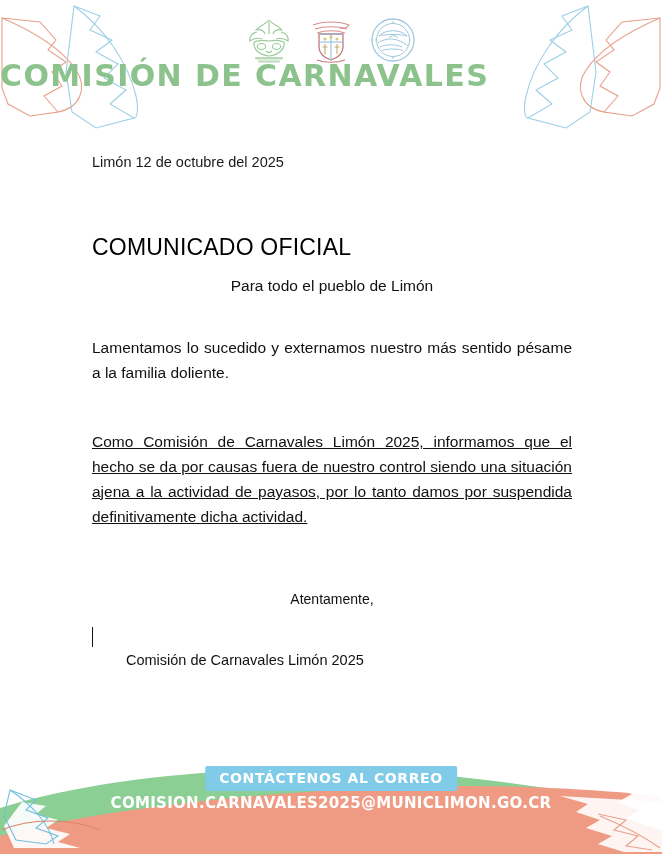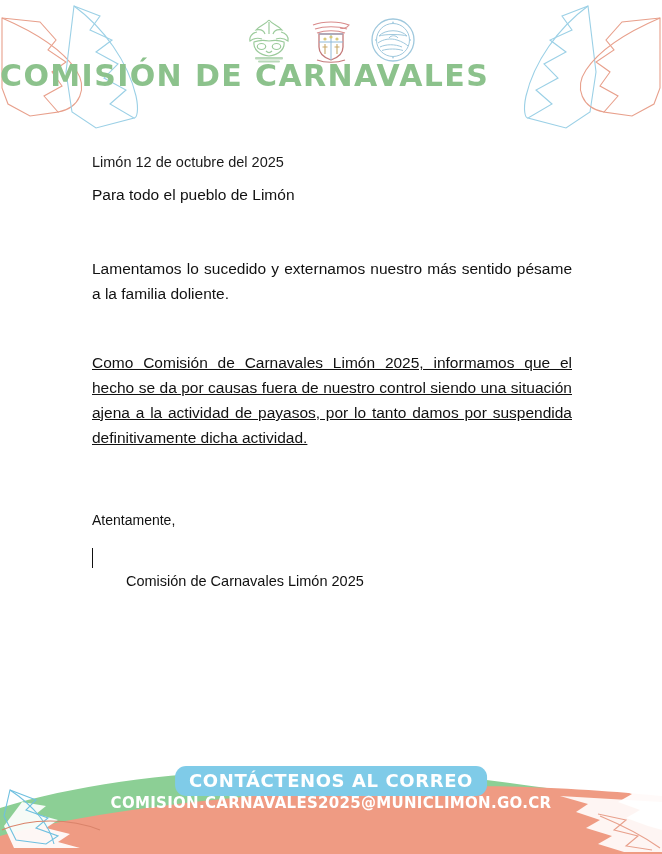--- a/index.html
+++ b/index.html
@@ -68,33 +68,35 @@
   .doc-title {
     font-size: 23px;
     color: #000000;
     margin-top: 64px;
     letter-spacing: 0.2px;
   }
   .doc-subtitle {
     font-size: 15.5px;
     color: #111111;
     margin-top: 16px;
+    text-align: center;
   }
   .para {
     font-size: 15.5px;
     line-height: 25px;
     color: #111111;
     text-align: justify;
-    margin-top: 52px;
+    margin-top: 40px;
   }
   .para.second { margin-top: 44px; text-decoration: underline; }
   .sign-closing {
     font-size: 14px;
     color: #111111;
     margin-top: 62px;
+    text-align: center;
   }
   .sign-caret {
     width: 1px;
     height: 20px;
     background: #111111;
     margin-top: 20px;
     margin-bottom: 5px;
   }
   .sign-name {
     font-size: 14.5px;
@@ -110,24 +112,24 @@
     width: 662px;
     height: 110px;
   }
   .footer svg { display: block; }
   .contact-badge {
     position: absolute;
     left: 50%;
     transform: translateX(-50%);
     top: 22px;
     background: #7fcbe8;
-    border-radius: 11px;
+    border-radius: 2px;
     padding: 4px 14px 5px 14px;
     color: #ffffff;
-    font-size: 18px;
+    font-size: 14px;
     font-weight: bold;
     letter-spacing: 0.6px;
     font-family: "DejaVu Sans", sans-serif;
     white-space: nowrap;
   }
   .contact-email {
     position: absolute;
     left: 0;
     top: 50px;
     width: 662px;
@@ -230,20 +232,21 @@
       </svg>
     </div>
 
   </div>
 
   <div class="brand-title">COMISIÓN DE CARNAVALES</div>
 </div>
 
 <div class="sheet">
   <div class="date-line">Limón 12 de octubre del 2025</div>
+  <div class="doc-title">COMUNICADO OFICIAL</div>
   <div class="doc-subtitle">Para todo el pueblo de Limón</div>
   <div class="para">Lamentamos lo sucedido y externamos nuestro más sentido pésame a la familia doliente.</div>
   <div class="para second">Como Comisión de Carnavales Limón 2025, informamos que el hecho se da por causas fuera de nuestro control siendo una situación ajena a la actividad de payasos, por lo tanto damos por suspendida definitivamente dicha actividad.</div>
   <div class="sign-closing">Atentamente,</div>
   <div class="sign-caret"></div>
   <div class="sign-name">Comisión de Carnavales Limón 2025</div>
 </div>
 
 <div class="footer">
   <svg width="662" height="110" viewBox="0 0 662 110" xmlns="http://www.w3.org/2000/svg">

